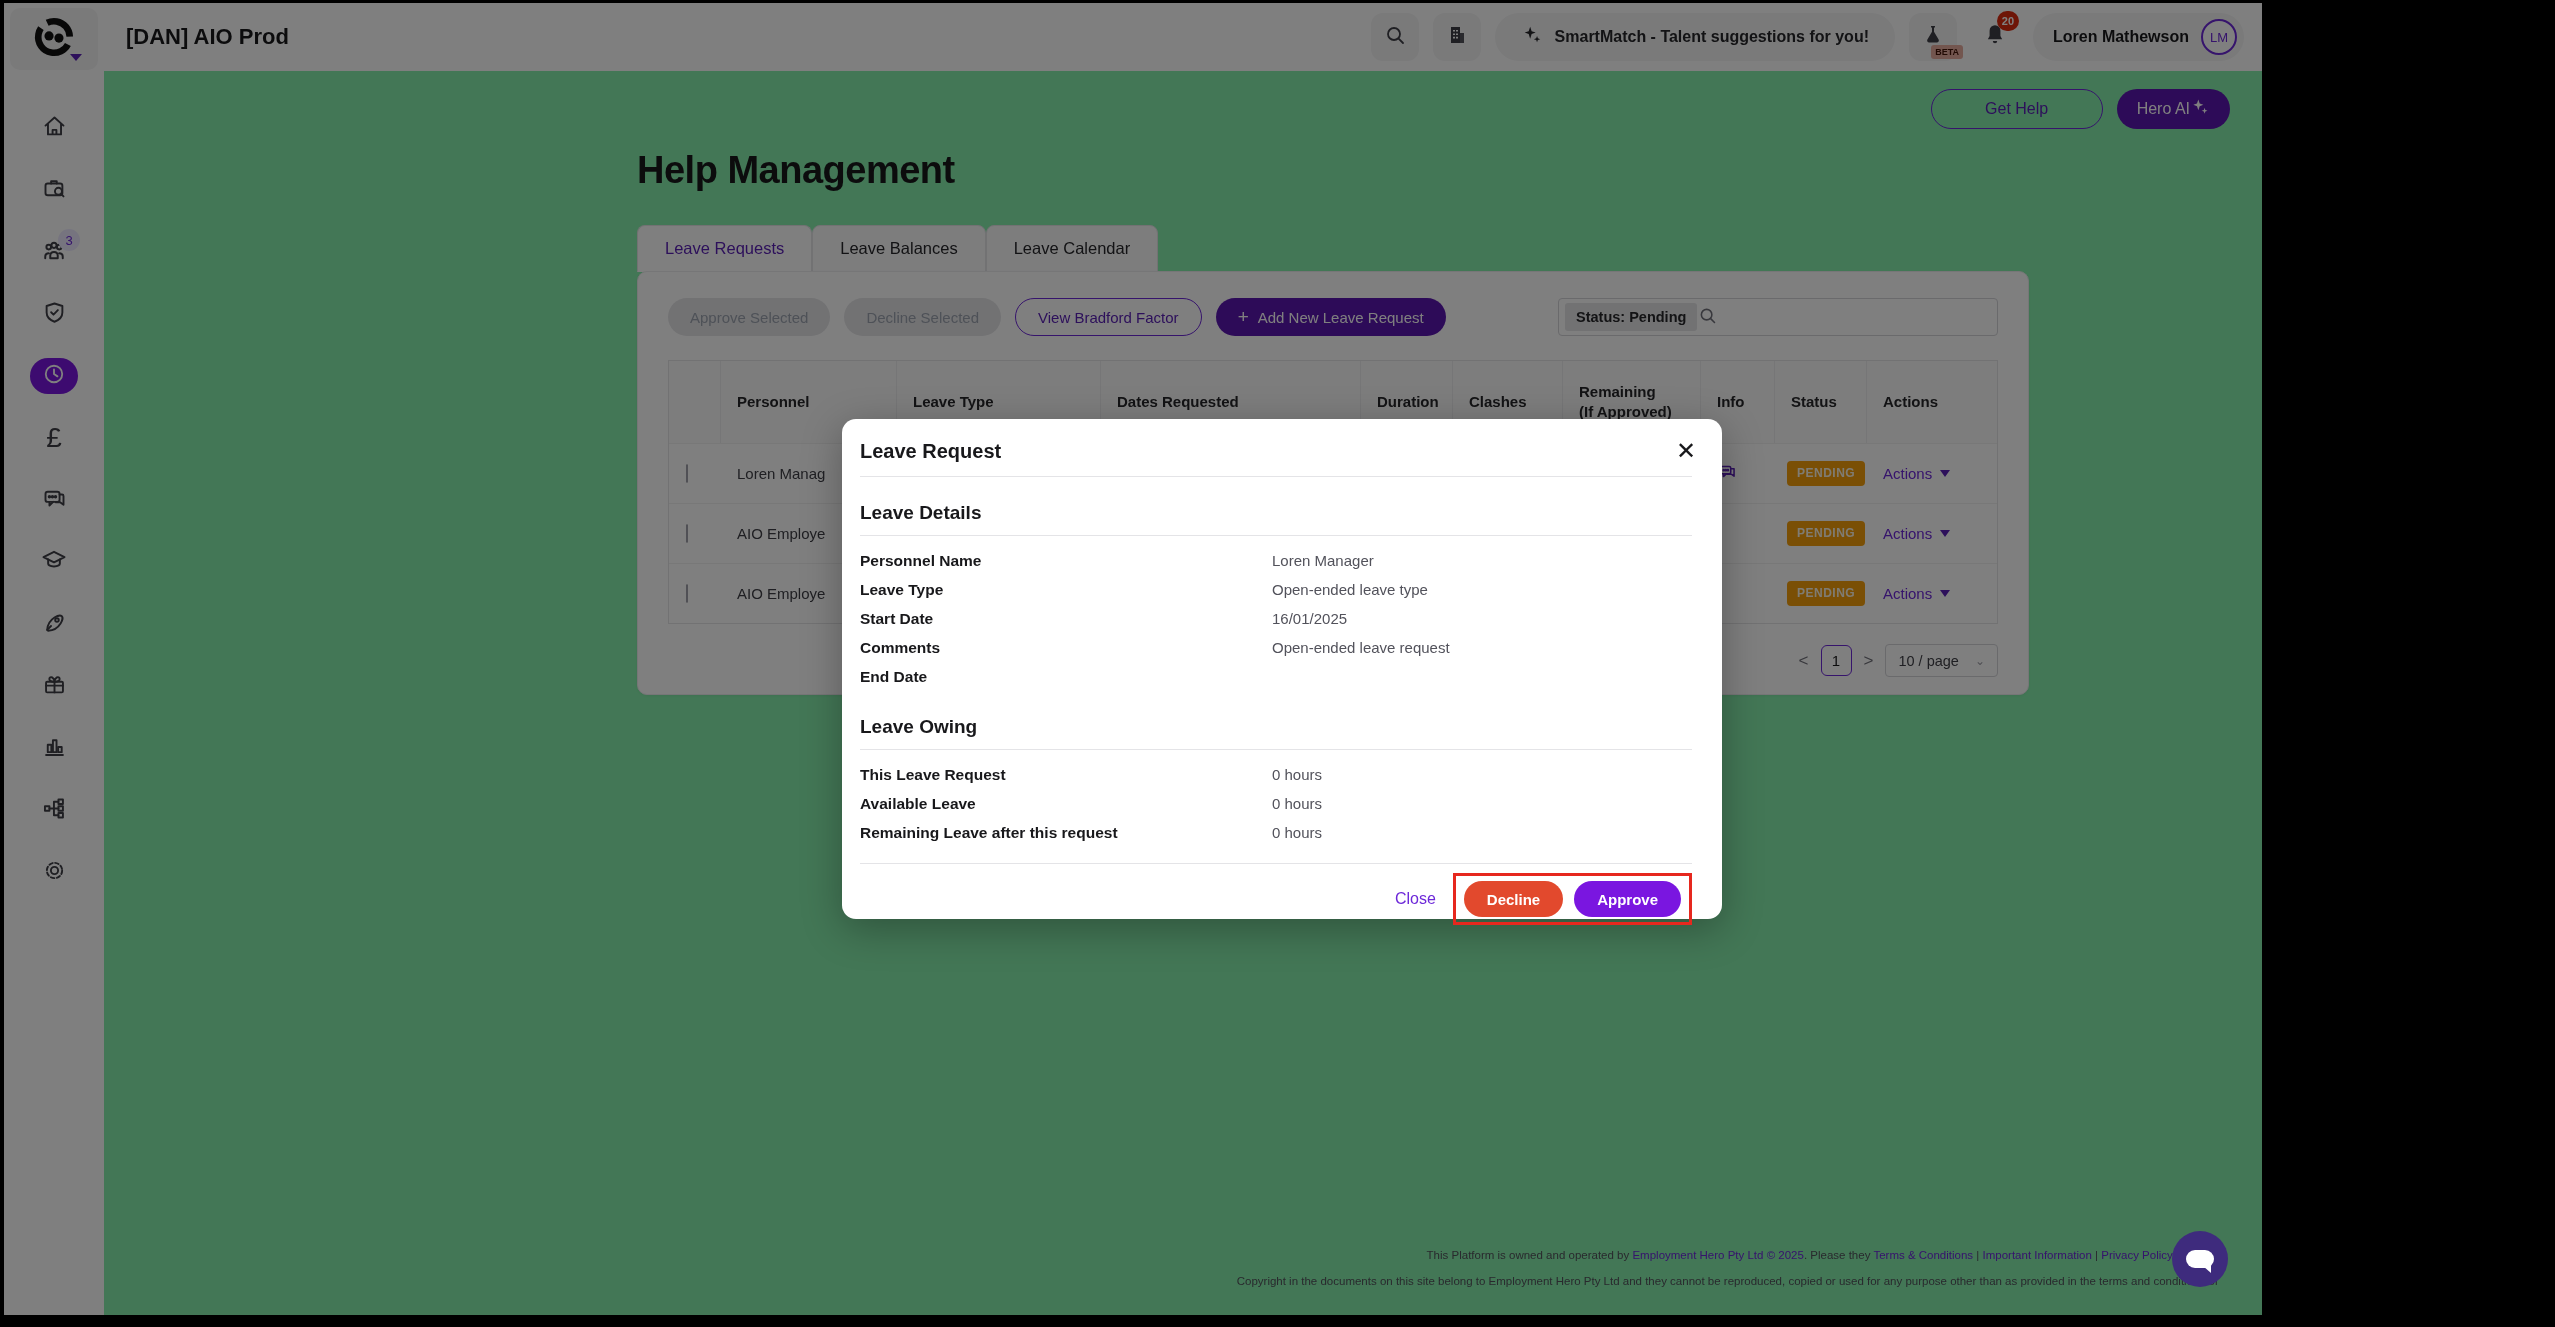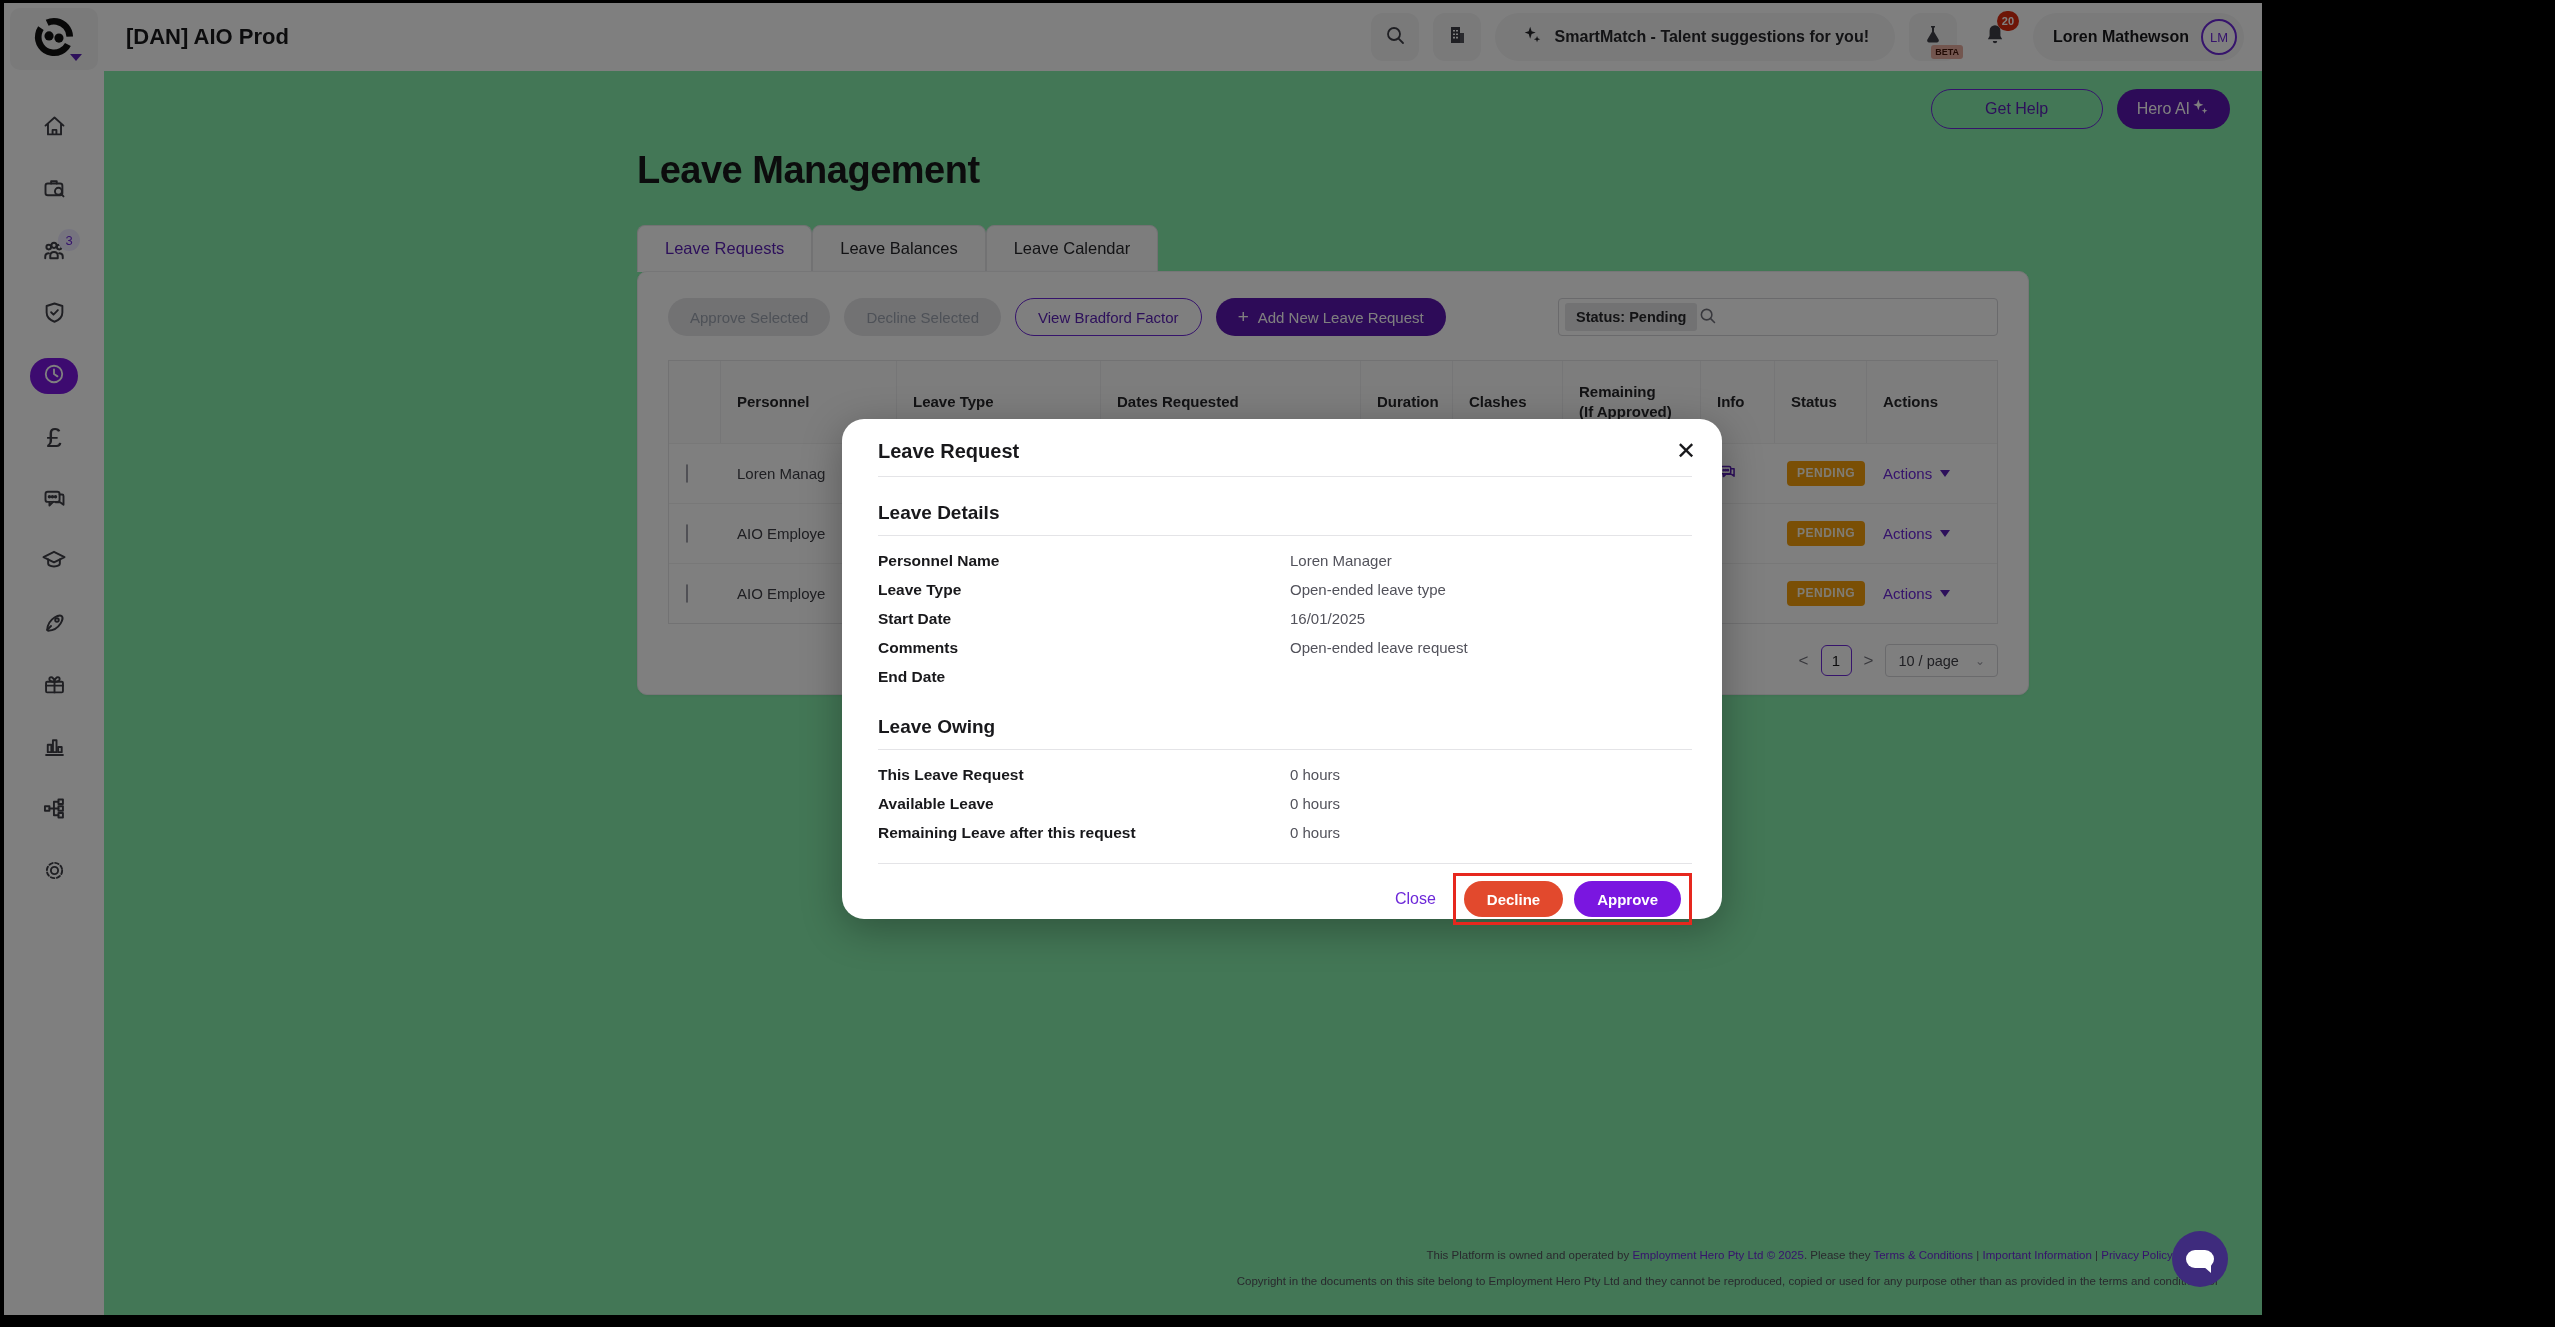--- a/index.html
+++ b/index.html
@@ -68,21 +68,21 @@
   .pg-num { width:31px; height:31px; border:1.5px solid #6D28D9; border-radius:6px; display:flex; align-items:center; justify-content:center; font-size:15px; color:#18181B; background:#fff; }
   .pg-size { height:33px; border:1px solid #D4D4D8; border-radius:4px; background:#fff; display:flex; align-items:center; gap:16px; padding:0 12px; font-size:14.5px; color:#3F3F46; }
   .pg-size .chev { color:#A1A1AA; font-size:12px; }
 
   .footer { position:absolute; right:44px; bottom:26px; text-align:right; font-size:11.5px; color:#52525B; line-height:1.3; }
   .footer a { color:#6D28D9; text-decoration:none; }
   .footer .l2 { margin-top:11px; white-space:nowrap; }
 
   
   .overlay { position:absolute; inset:0; background:rgba(0,0,0,0.5); z-index:50; }
-  .modal { position:absolute; left:838px; top:416px; width:880px; height:500px; background:#fff; border-radius:22px; z-index:60; padding:21px 30px 0 36px; box-shadow:0 10px 40px rgba(0,0,0,0.3); }
+  .modal { position:absolute; left:838px; top:416px; width:880px; height:500px; background:#fff; border-radius:14px; z-index:60; padding:21px 30px 0 18px; box-shadow:0 10px 40px rgba(0,0,0,0.3); }
   .modal-title { font-size:20px; font-weight:bold; color:#18181B; }
   .modal-x { position:absolute; right:26px; top:18px; font-size:24px; color:#18181B; font-weight:normal; }
   .hr { border:none; border-top:1px solid #E4E4E7; margin:0; }
   .hr-title { margin-top:13px; }
   .sec-h { font-size:19px; font-weight:bold; color:#18181B; margin-top:25px; }
   .hr-sec { margin-top:11px; }
   .fields { margin-top:10px; }
   .frow { display:grid; grid-template-columns:412px 1fr; height:29px; align-items:center; }
   .flabel { font-size:15.5px; font-weight:bold; color:#18181B; }
   .fvalue { font-size:15px; color:#52525B; }
@@ -266,21 +266,21 @@
       <div class="btn-gethelp">Get Help</div>
       <div class="btn-heroai">
         <span>Hero AI</span>
         <span><svg width="20" height="20" viewBox="0 0 24 24" fill="#fff">
               <path d="M10 3l1.6 4.8L16 9.4l-4.4 1.6L10 16l-1.6-5L4 9.4l4.4-1.6z"></path>
               <path d="M17.5 13l.9 2.6 2.6.9-2.6.9-.9 2.6-.9-2.6-2.6-.9 2.6-.9z"></path>
             </svg></span>
       </div>
     </div>
 
-    <div class="page-title">Leave Management</div>
+    <div class="page-title">Help Management</div>
 
     <div class="tabs">
       <div class="tab active">Leave Requests</div>
       <div class="tab">Leave Balances</div>
       <div class="tab">Leave Calendar</div>
     </div>
 
     <div class="card">
       <div class="toolbar">
         <div class="btn btn-disabled">Approve Selected</div>

